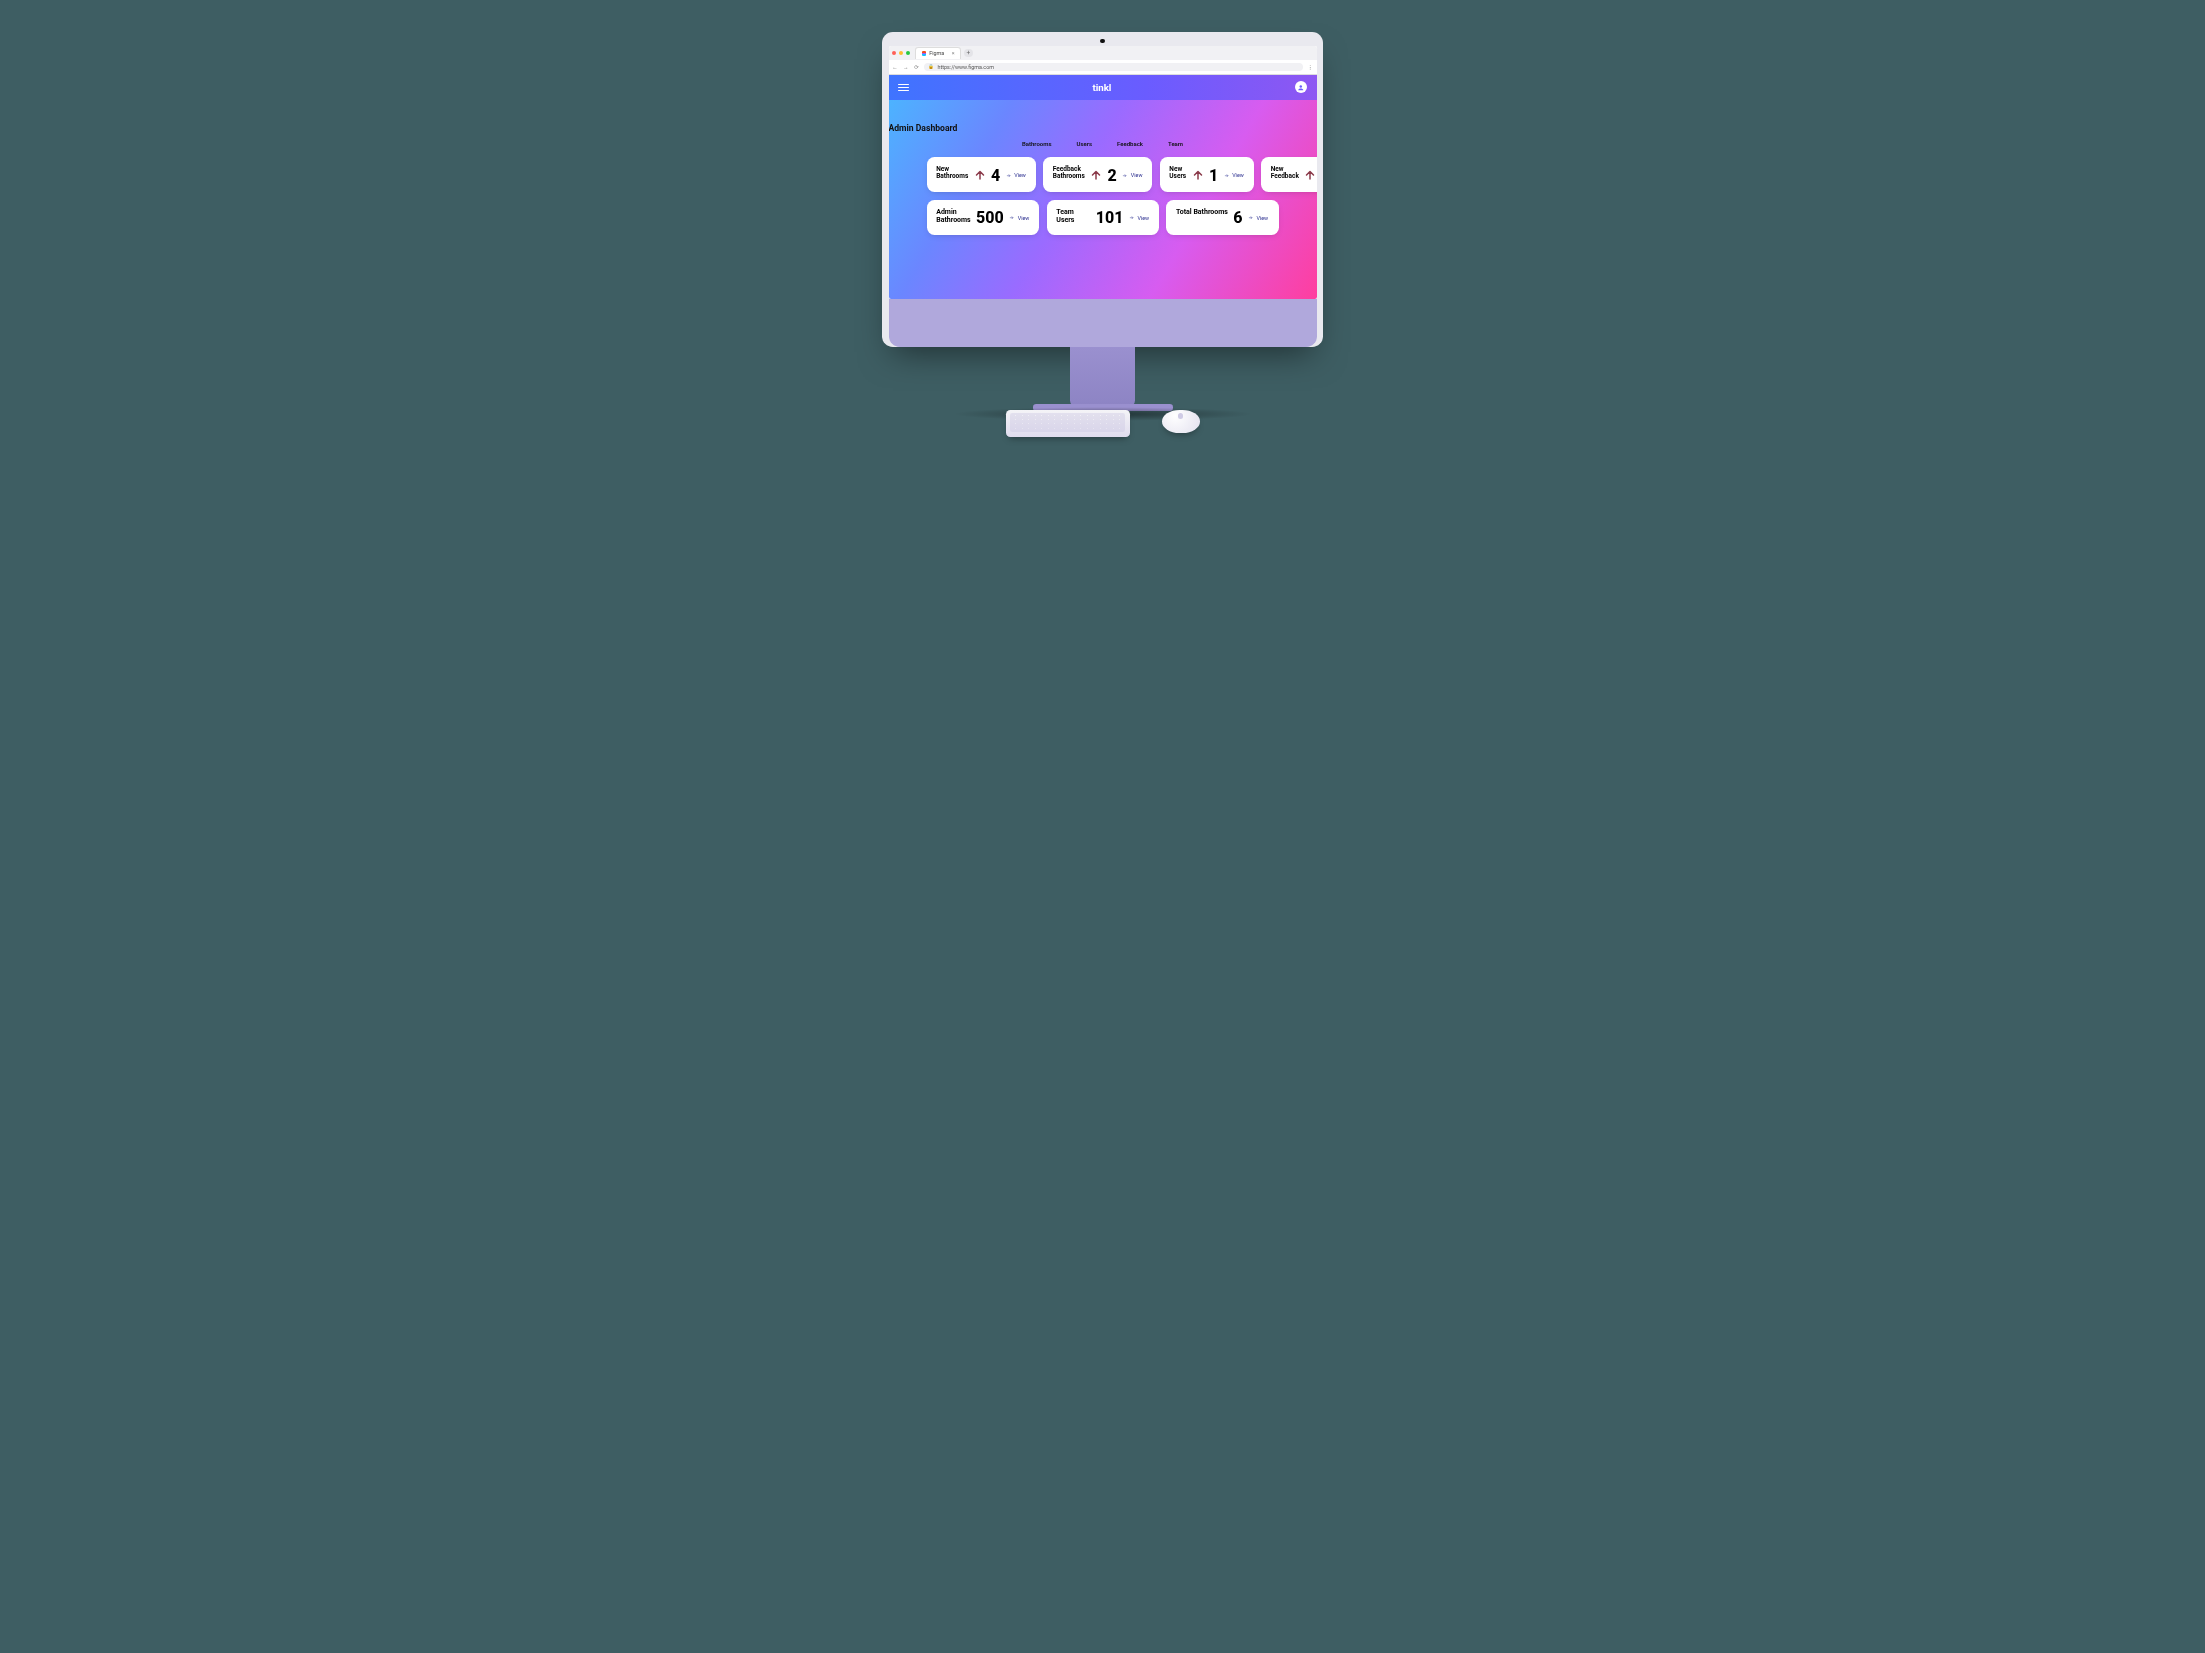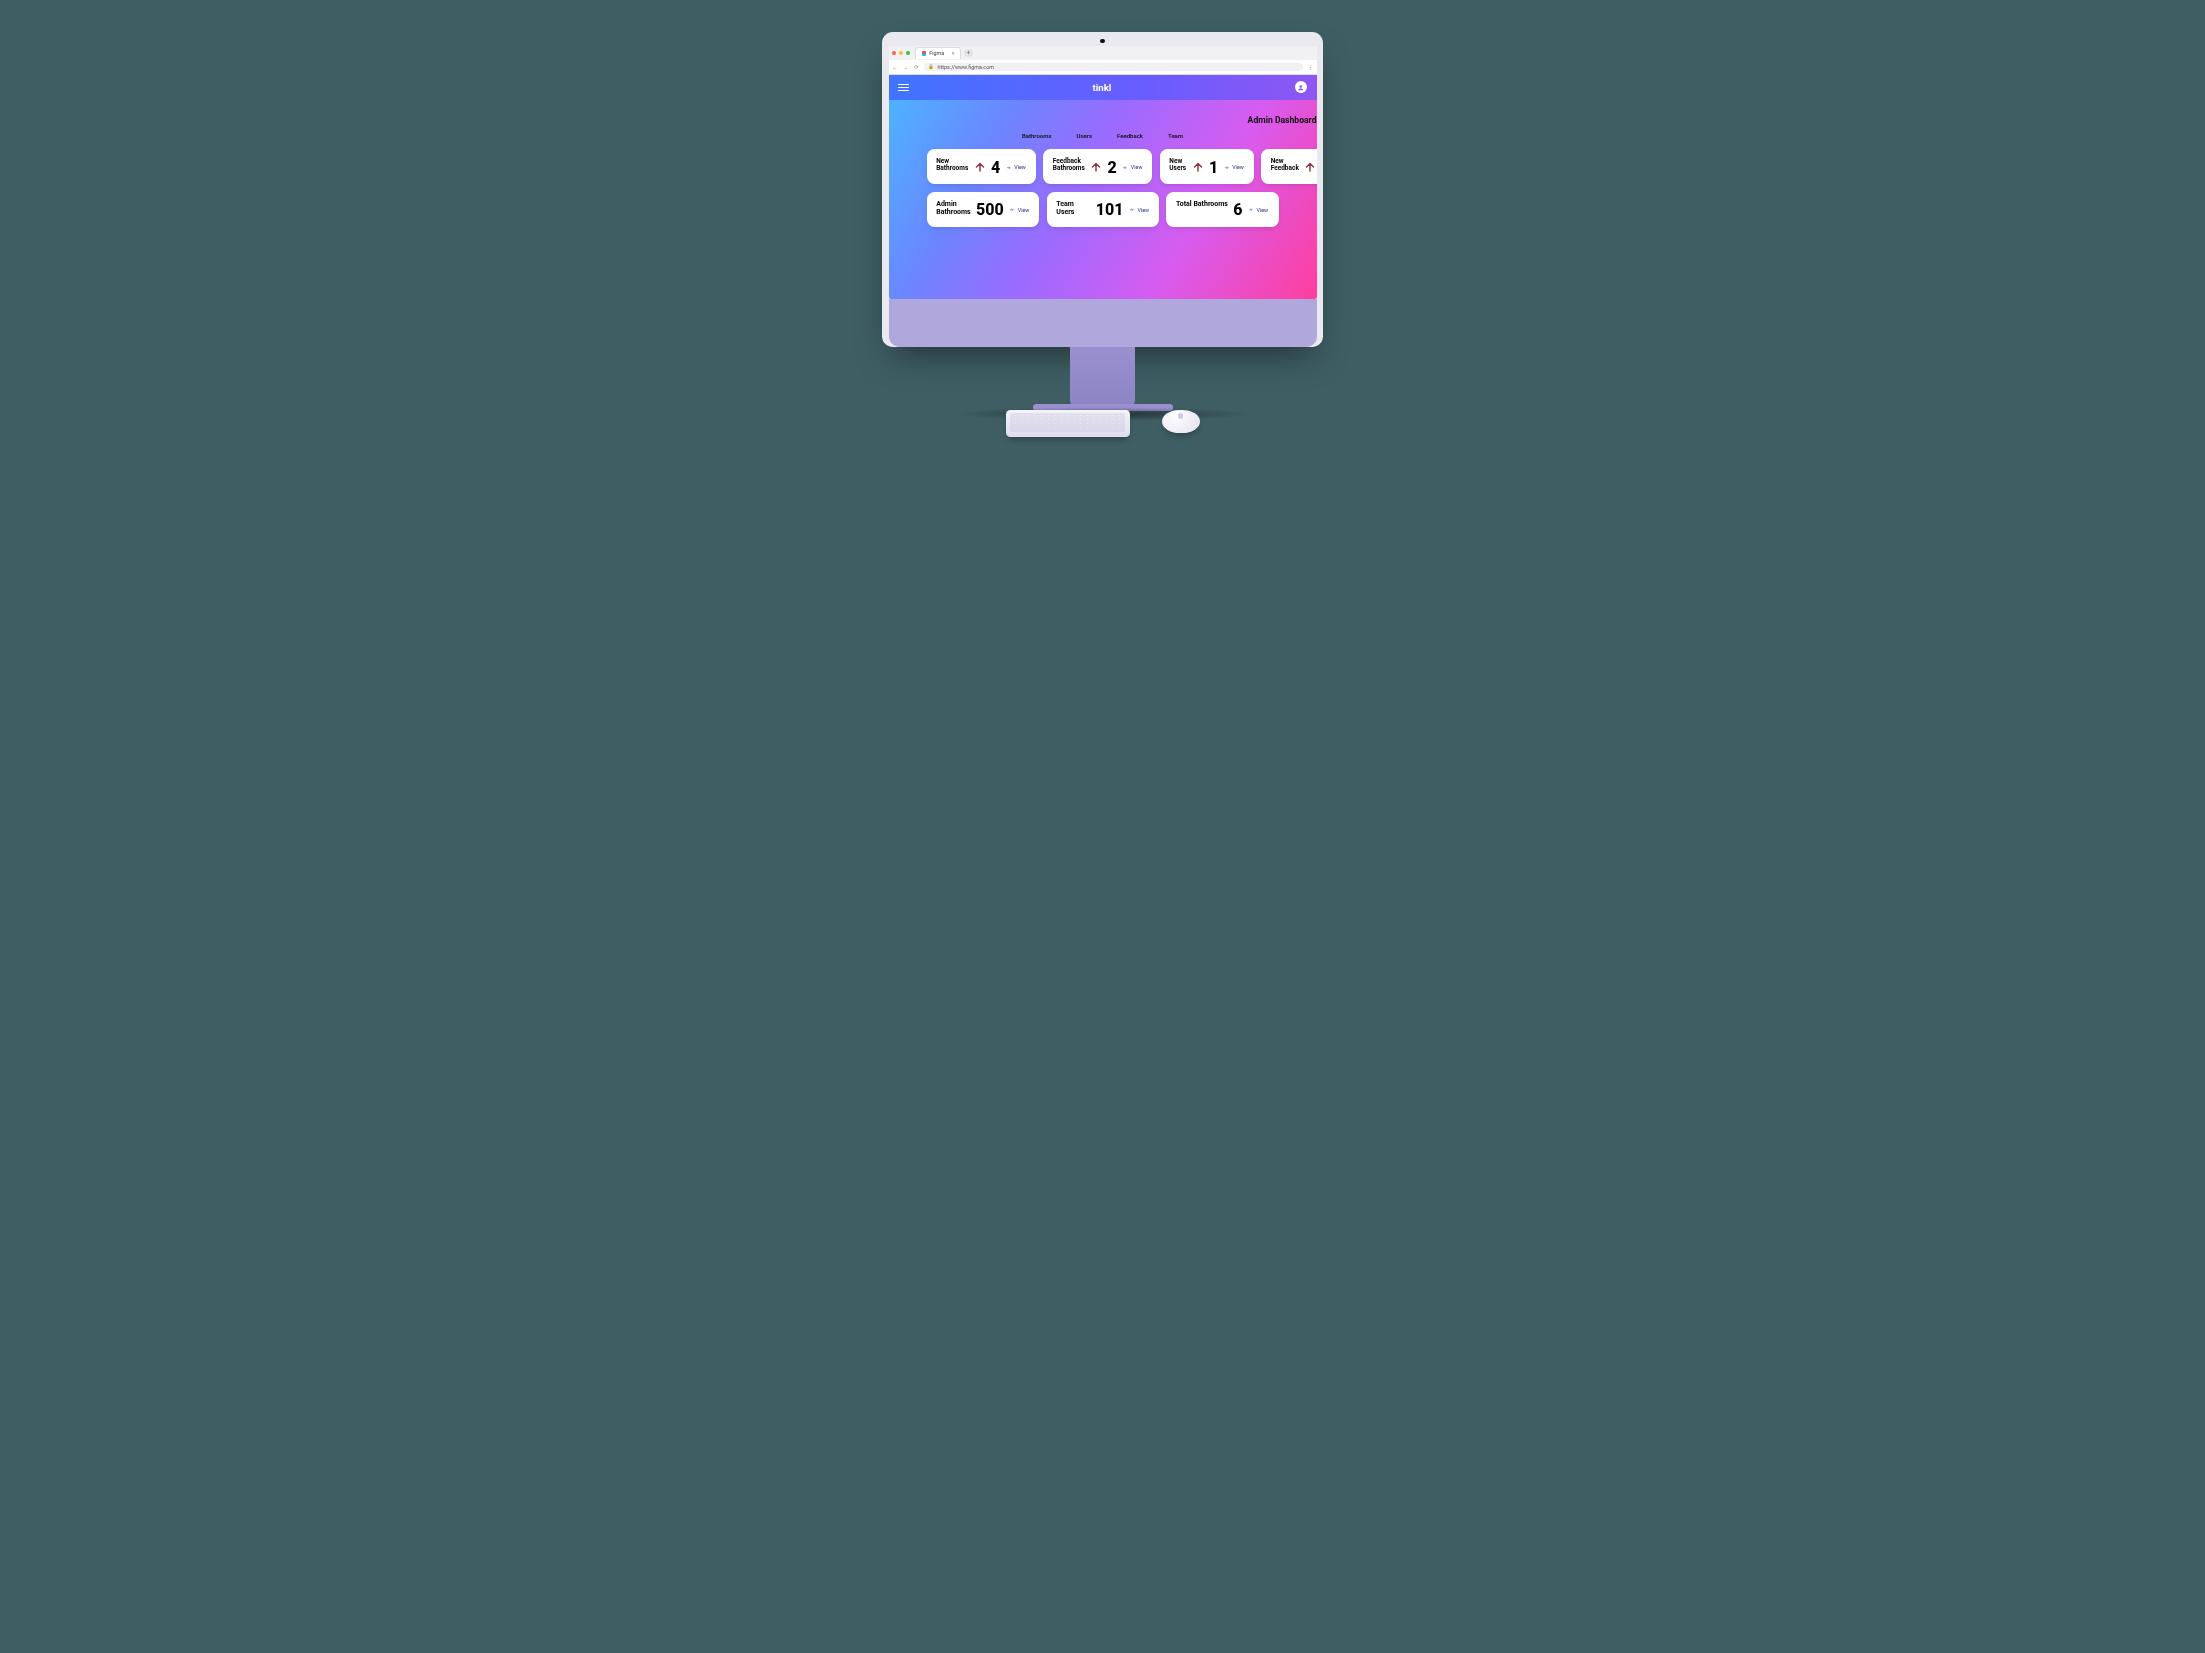--- a/index.html
+++ b/index.html
@@ -129,21 +129,21 @@
     background: linear-gradient(90deg,#3f74ff,#6a5cff 60%, #8e57f2);
     display:flex; align-items:center; justify-content:space-between;
     padding:0 9.7px; color:#fff;
   }
   .hamburger{width:10.8px;height:7.5px;display:flex;flex-direction:column;justify-content:space-between;}
   .hamburger span{height:1.1px;background:#fff;border-radius:0.5px;}
   .brand{font-weight:700;font-size:9.7px;}
   .avatar{width:12px;height:12px;border-radius:50%;background:#fff;display:flex;align-items:center;justify-content:center;}
   .avatar svg{width:7.5px;height:7.5px;}
 
-  .page-title{ text-align:right; font-weight:700; color:#111; font-size:8.6px; margin-top:15px;}
+  .page-title{ text-align:left; font-weight:700; color:#111; font-size:8.6px; margin-top:23px;}
   .tabs-nav{display:flex;justify-content:center;gap:25px;margin:7.5px 0 9.7px;font-size:6px;font-weight:600;color:#111;}
   .tabs-nav span{cursor:pointer;}
 
   .cards{padding:0 38px; display:flex; flex-direction:column; gap:7.5px;}
   .row{display:flex; gap:7.5px;}
   .card{
     background:#fff; border-radius:7.5px; flex:1;
     padding:8.6px 9.7px 7.5px;
     box-shadow:0 2.2px 7.5px -3.2px rgba(0,0,0,.25);
     display:flex; flex-direction:row; gap:5.4px;

